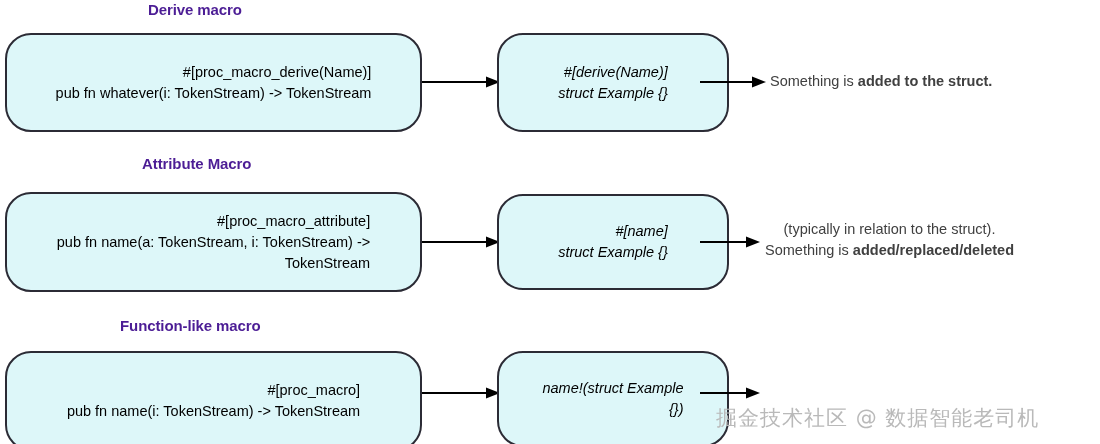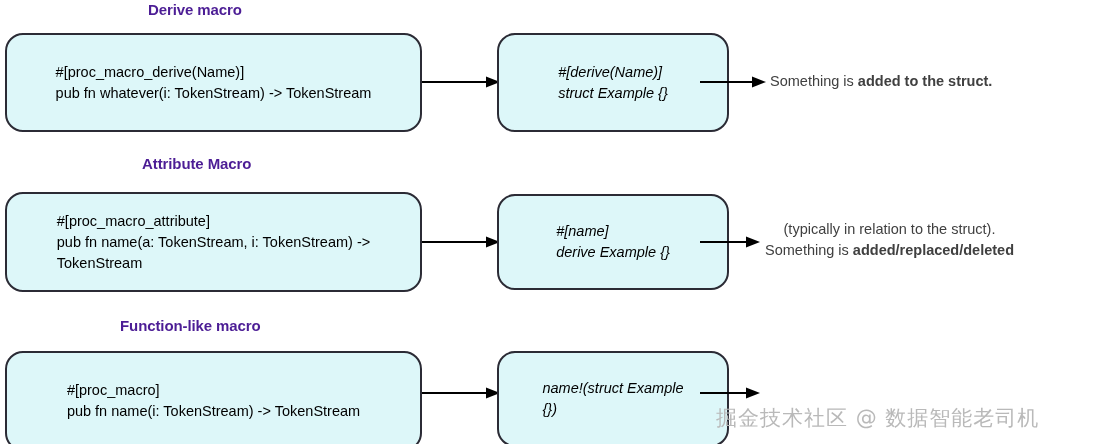--- a/index.html
+++ b/index.html
@@ -33,25 +33,25 @@
   .heading-r1 { left: 148px; top: 1px; }
   .heading-r2 { left: 142px; top: 155px; }
   .heading-r3 { left: 120px; top: 317px; }
 
   
   .box {
     position: absolute;
     box-sizing: border-box;
     background: #ddf7f9;
     border: 2px solid #2b2b35;
-    border-radius: 18px;
+    border-radius: 26px;
     display: flex;
     align-items: center;
     justify-content: center;
-    text-align: left;
+    text-align: right;
     padding: 4px 8px;
   }
   .box .box-text {
     font-size: 14.5px;
     line-height: 21px;
     white-space: pre-line;
     color: #000;
   }
   .box.italic .box-text {
     font-style: italic;
@@ -157,21 +157,21 @@
 
   <div class="arrow arrow-r2a">
     <svg width="78" height="12" viewBox="0 0 78 12" xmlns="http://www.w3.org/2000/svg">
       <line x1="0" y1="6" x2="64" y2="6" stroke="#000" stroke-width="2"></line>
       <polygon points="64,0.5 78,6 64,11.5" fill="#000"></polygon>
     </svg>
   </div>
 
   <div class="box box-mid italic r2-mid">
     <span class="box-text">#[name]
-derive Example {}</span>
+struct Example {}</span>
   </div>
 
   <div class="arrow arrow-r2b">
     <svg width="60" height="12" viewBox="0 0 60 12" xmlns="http://www.w3.org/2000/svg">
       <line x1="0" y1="6" x2="46" y2="6" stroke="#000" stroke-width="2"></line>
       <polygon points="46,0.5 60,6 46,11.5" fill="#000"></polygon>
     </svg>
   </div>
 
   <div class="outcome outcome-r2">

